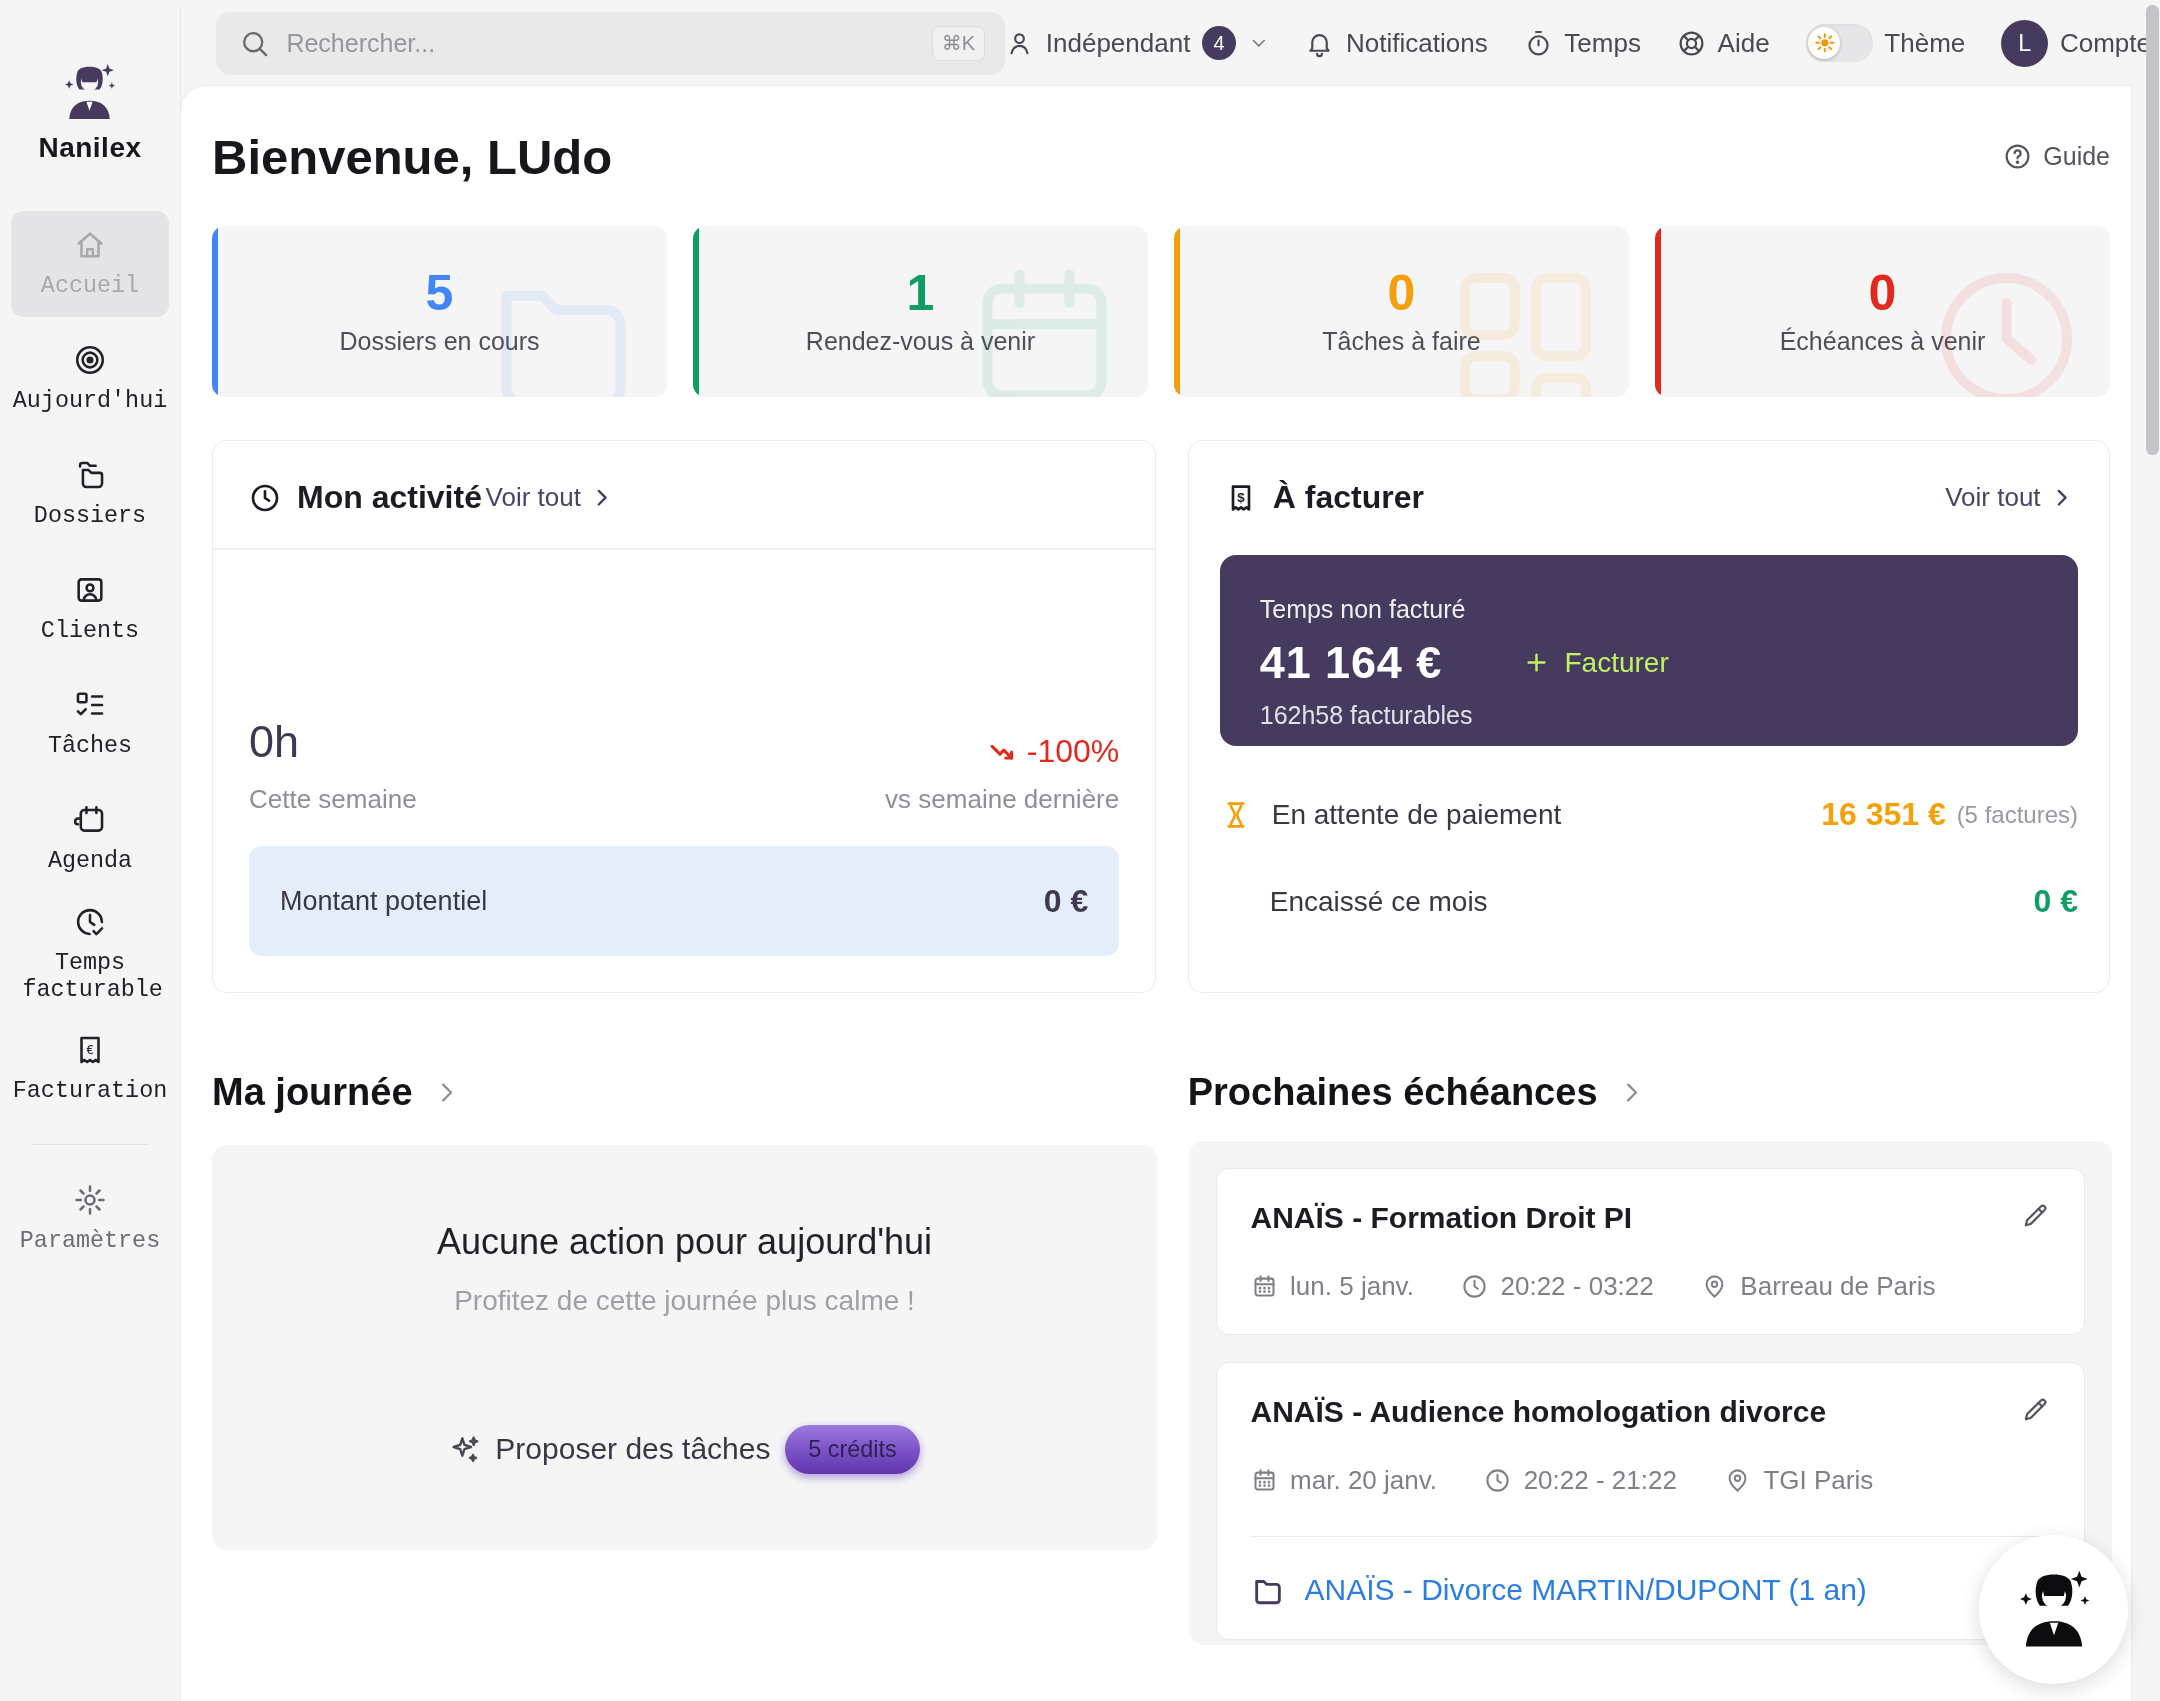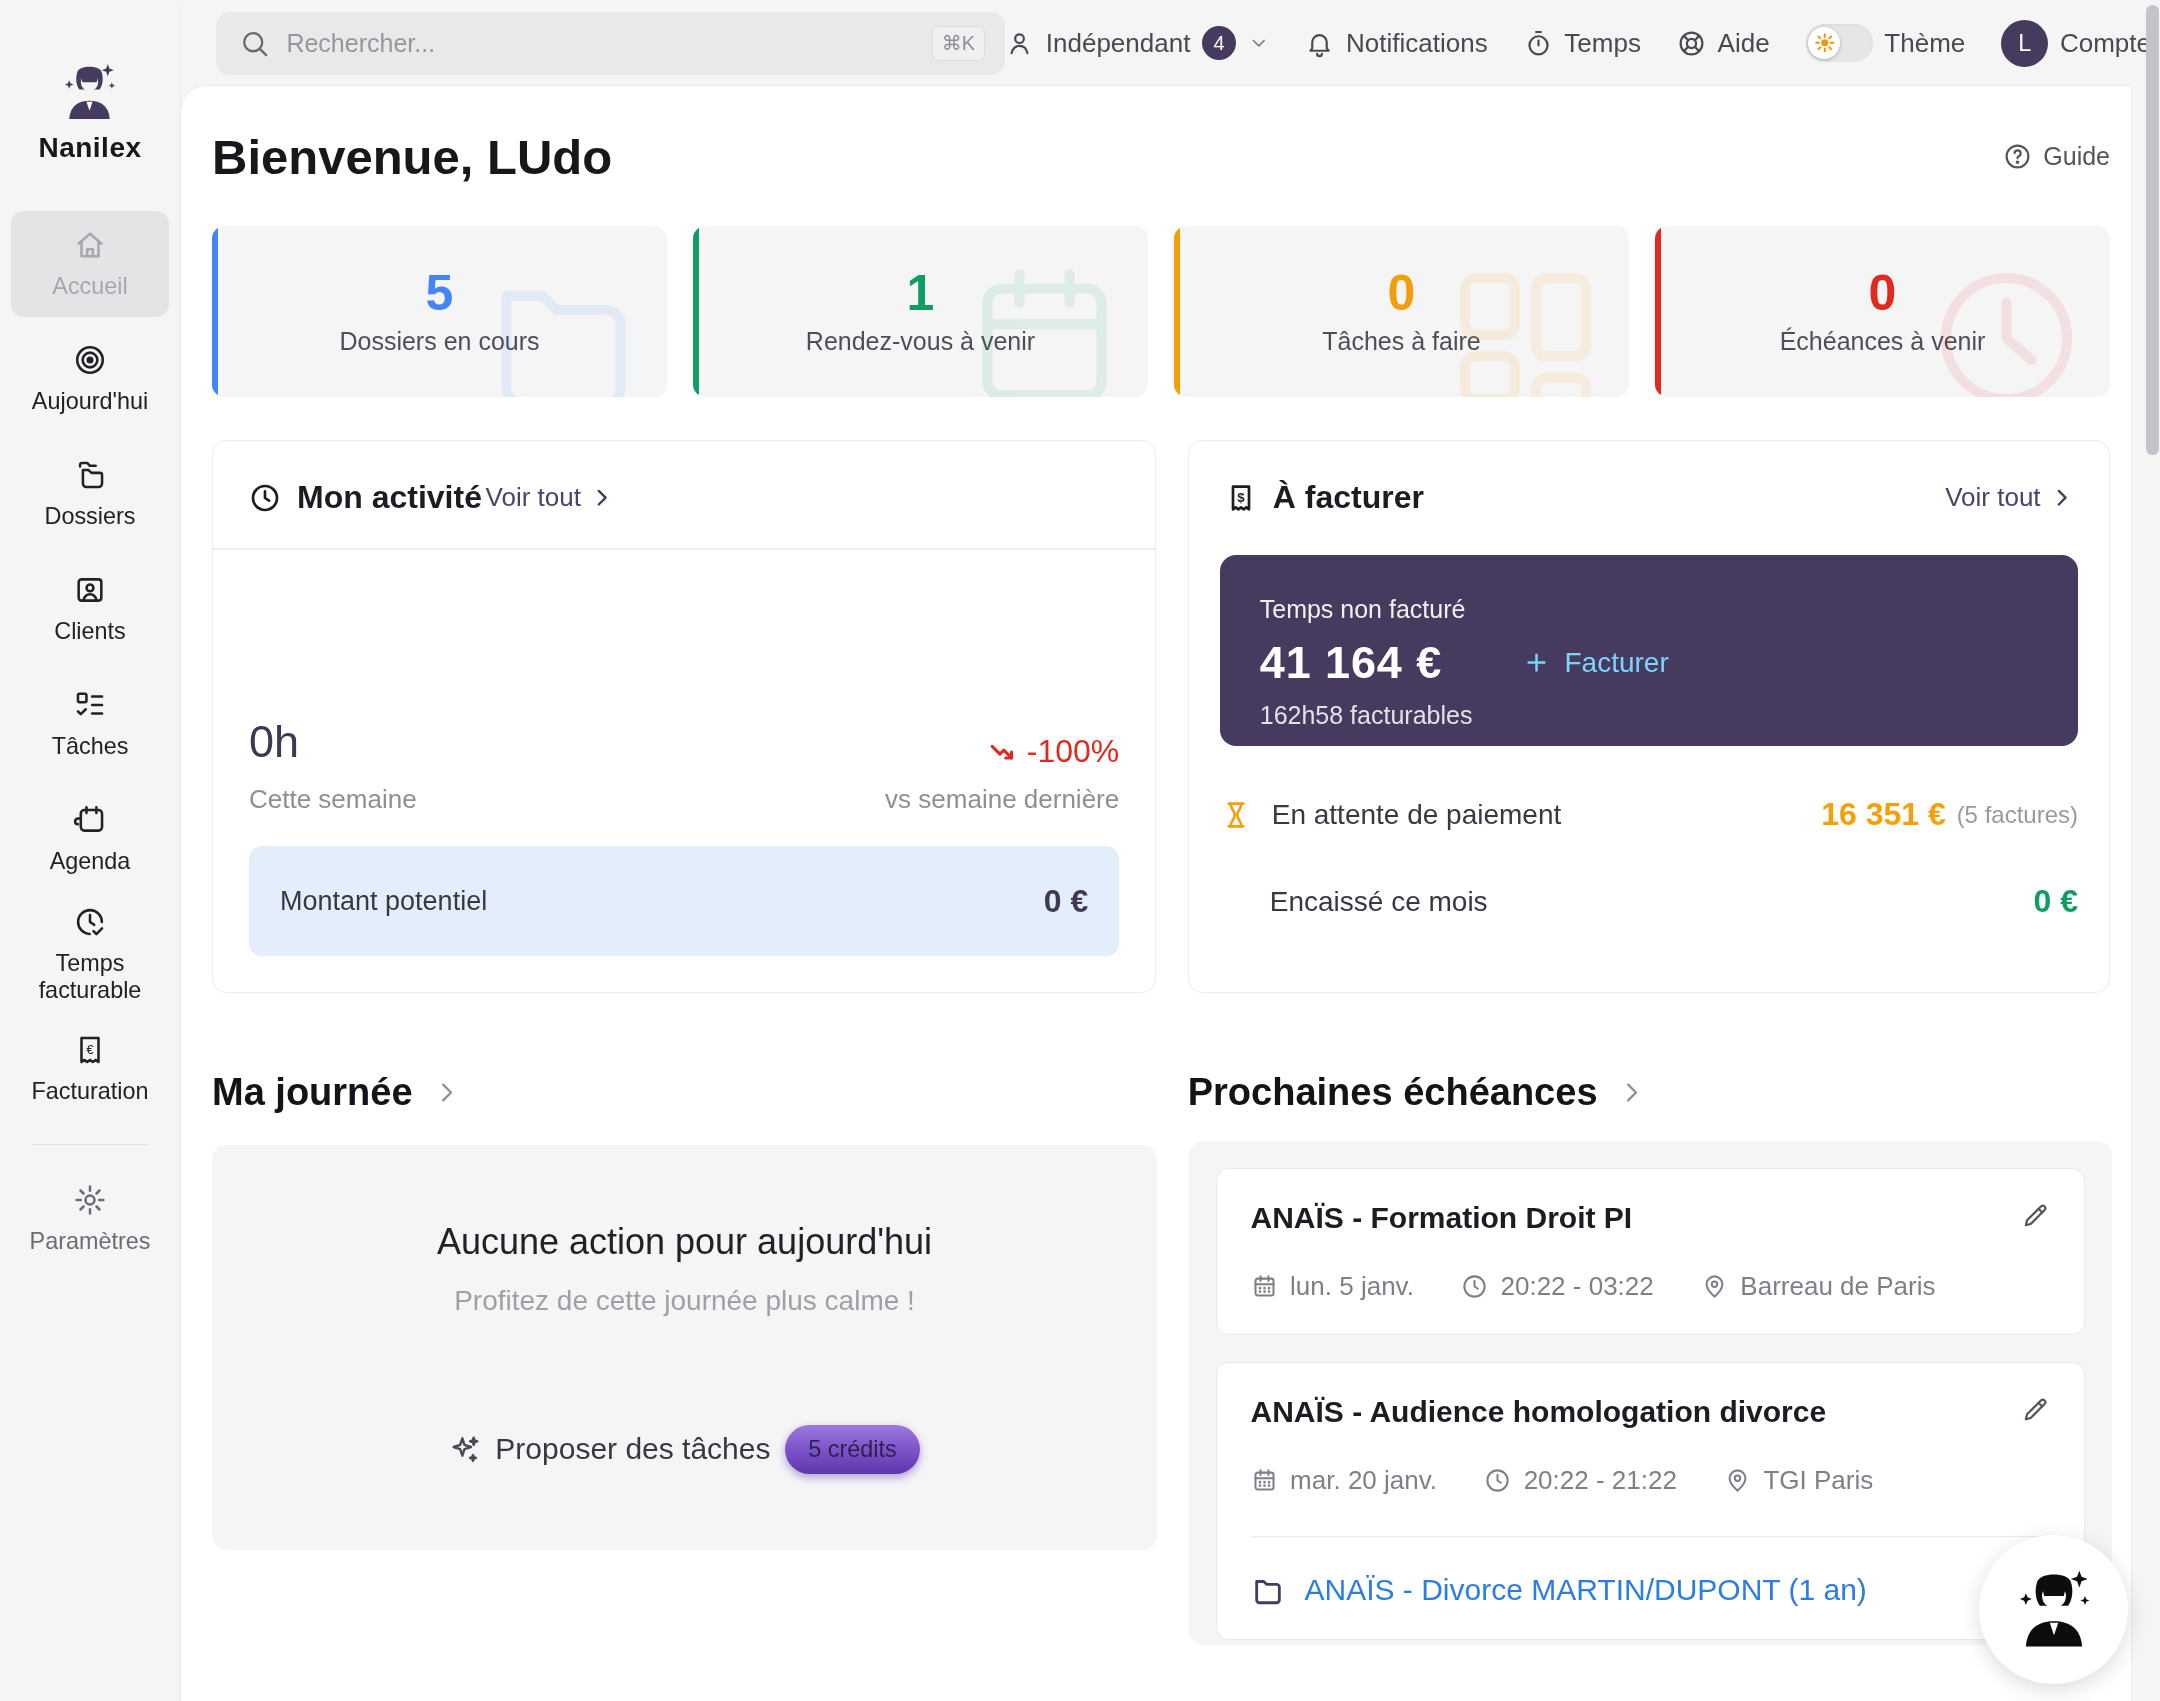--- a/index.html
+++ b/index.html
@@ -16,21 +16,21 @@
   .sidebar {
     position:absolute; left:0; top:6px; width:181px; height:100%;
     border-right:0.9px solid #e9e9ea; display:flex; flex-direction:column; align-items:center;
     padding-top:54px; background:#f5f5f6; z-index:5;
   }
   .brand { display:flex; flex-direction:column; align-items:center; gap:7.2px; margin-bottom:47px; }
   .brand-name { font-size:28px; font-weight:700; color:#18171c; letter-spacing:0.5px; }
   .nav { display:flex; flex-direction:column; align-items:center; width:100%; gap:9px; }
   .nav-item {
     width:158px; min-height:106px; border-radius:12.6px; display:flex; flex-direction:column;
-    align-items:center; justify-content:center; gap:10.8px; color:#232128; cursor:pointer;
+    align-items:center; justify-content:center; gap:10.8px; color:#232128; cursor:pointer;font-family:Liberation Mono, monospace;
   }
   .nav-item .nav-label { font-size:23.4px; text-align:center; line-height:1.15; }
   .nav-item.active { background:#e4e4e6; color:#a8a7ae; }
   .nav-item.dim { color:#6d6b74; }
   .nav-divider { width:117px; height:0.9px; background:#e3e3e5; margin:12.6px 0; }
 
   
   .topbar {
     position:absolute; left:181px; right:0; top:0; height:86px;
     display:flex; align-items:center; padding-left:35px; padding-right:9px; z-index:4;
@@ -117,21 +117,21 @@
 
   
   .billing { height:553px; display:flex; flex-direction:column; }
   .purple-box {
     margin:7.2px 31px 0 31px; background:#463b5e; border-radius:16px; color:#fff;
     padding:40px 40px 36px 40px; height:191px;
   }
   .pb-label { font-size:25px; opacity:.92; }
   .pb-row { display:flex; align-items:center; gap:81px; margin-top:12.6px; }
   .pb-amount { font-size:45px; font-weight:600; letter-spacing:0.9px; }
-  .pb-btn { display:flex; align-items:center; gap:14.4px; font-size:28px; color:#7dd3fc; background:transparent; border:0; font-family:inherit; cursor:pointer; }
+  .pb-btn { display:flex; align-items:center; gap:14.4px; font-size:28px; color:#bef264; background:transparent; border:0; font-family:inherit; cursor:pointer; }
   .pb-sub { font-size:25px; opacity:.85; margin-top:12.6px; }
   .bill-row { display:flex; align-items:center; padding:0 31px; margin-top:50px; }
   .bill-row .lab { font-size:28px; color:#3a3744; margin-left:20px; }
   .bill-row .lab.indent { margin-left:50px; }
   .amount-orange { margin-left:auto; font-size:32px; font-weight:700; color:#f5a009; }
   .amount-green { margin-left:auto; font-size:32px; font-weight:700; color:#0f9d63; }
   .note { font-size:24px; color:#9a98a0; margin-left:10.8px; }
 
   
   .section-row { display:flex; gap:31.5px; margin-top:78px; }

